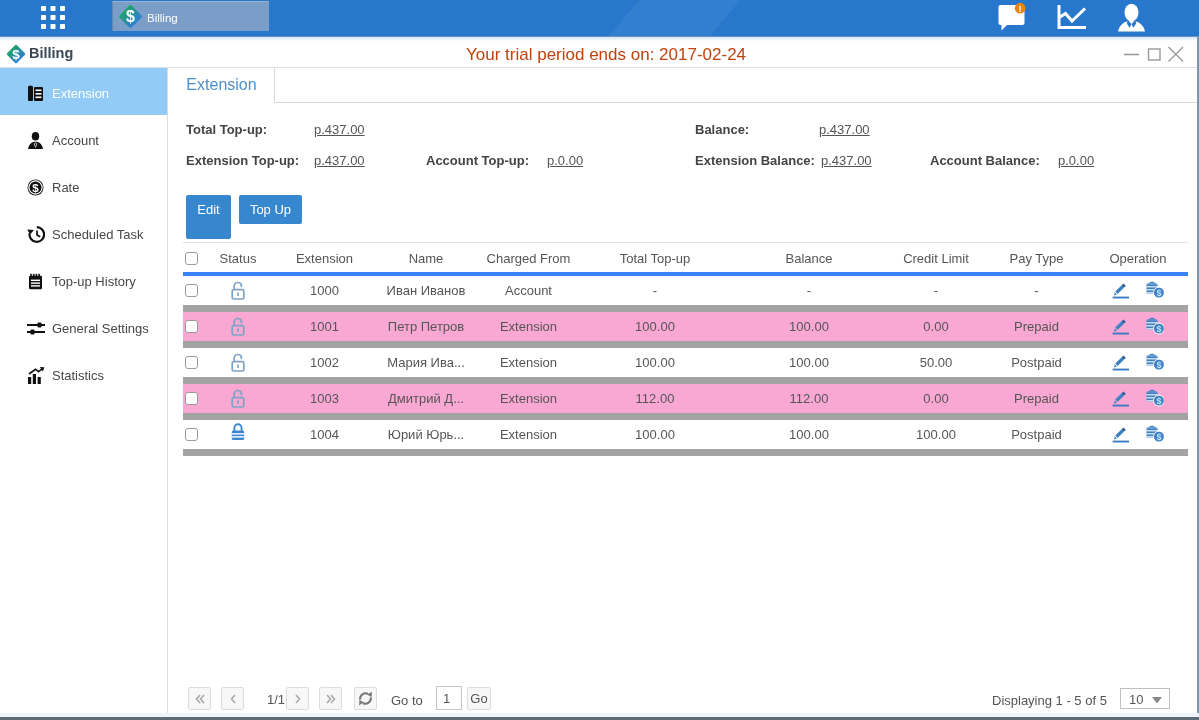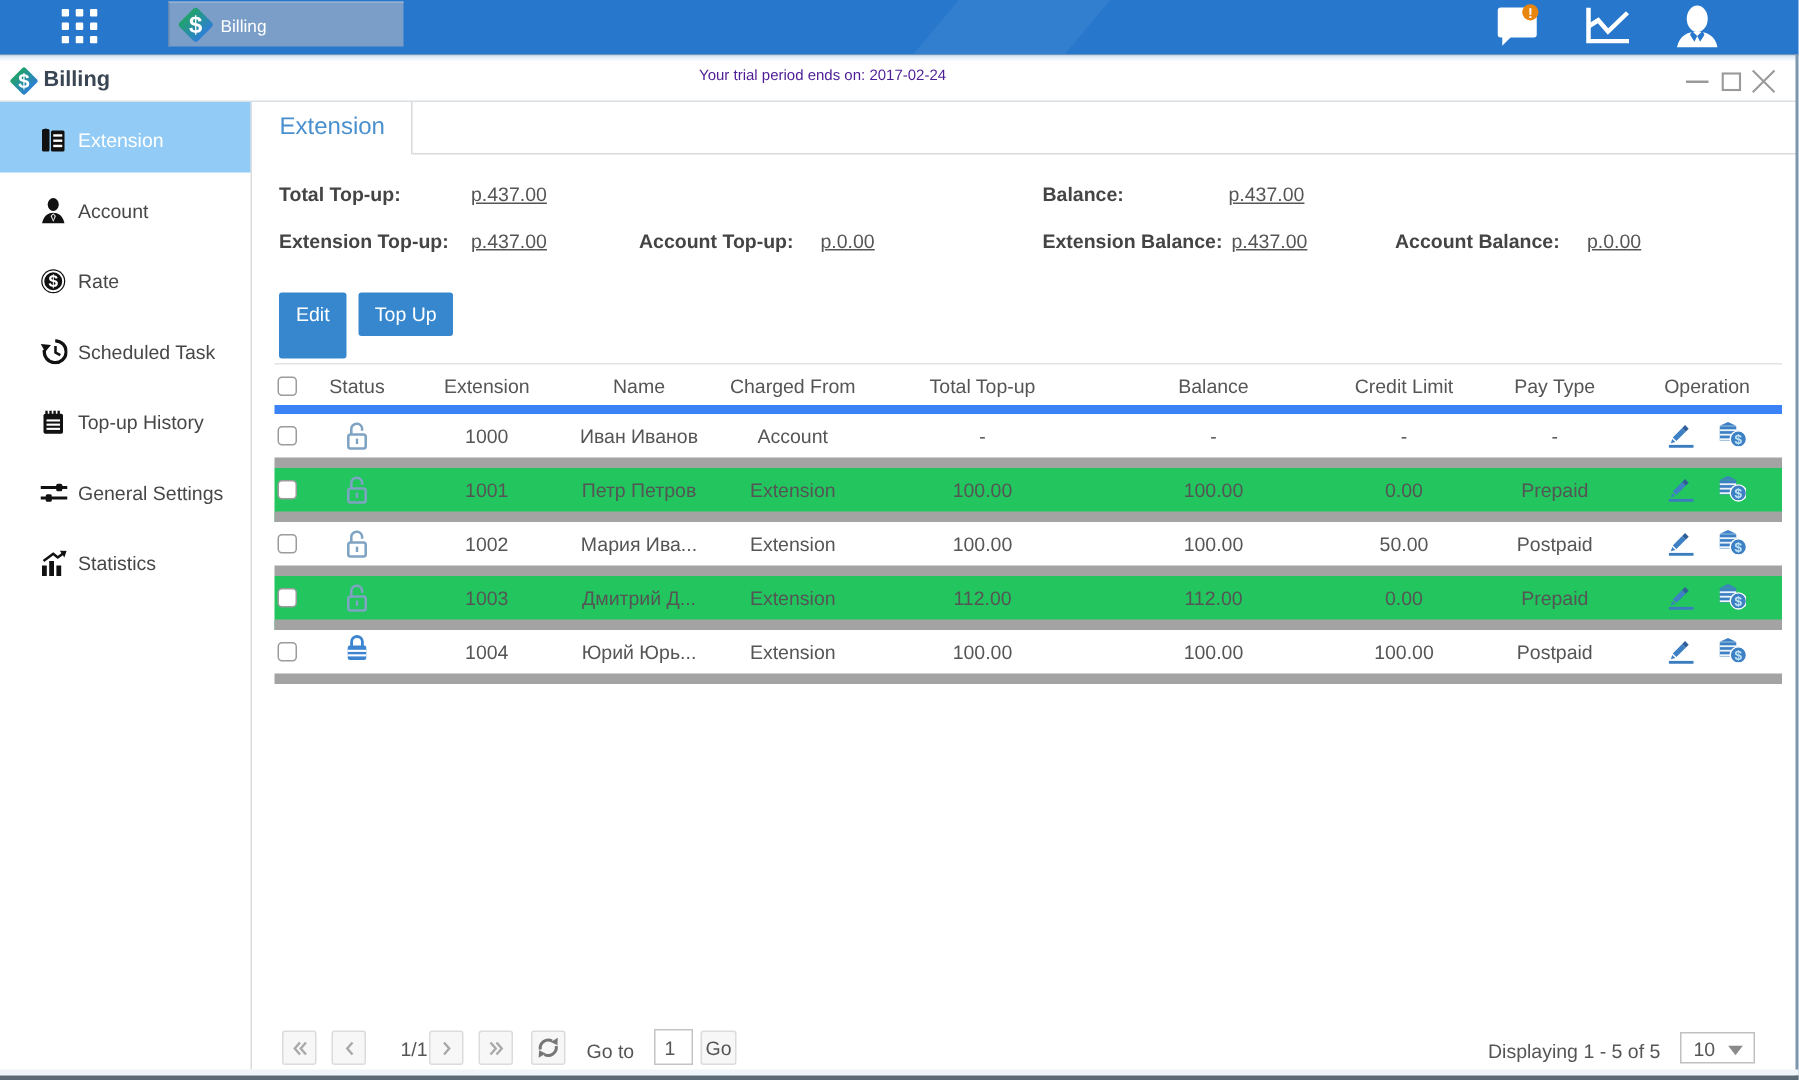--- a/index.html
+++ b/index.html
@@ -14,21 +14,21 @@
 #apptab { position:absolute; left:112px; top:1px; width:157px; height:30px;
   background:#7A9EC8; border-top:1px solid #97B3D3; border-left:1px solid #6288B4; }
 #apptab .lbl { position:absolute; left:34px; top:10px; color:#fff; font-size:11.5px; }
 
 #titlebar { position:absolute; left:0; top:36px; width:1199px; height:32px;
   background:#fff; border-top:1px solid #6F94BC; border-bottom:1px solid #D9DFE5; }
 #titlebar::before { content:''; position:absolute; left:0; top:0; width:100%; height:4px;
   background:linear-gradient(#D3E4F4, #FFFFFF); }
 #titlebar .name { position:absolute; left:29px; top:8px; font-size:14.5px;
   font-weight:bold; color:#3A4653; }
-#trial { position:absolute; left:466px; top:8px; font-size:10px; color:#4c1d95; }
+#trial { position:absolute; left:466px; top:8px; font-size:17px; color:#c2410c; }
 .winctl { position:absolute; top:0; }
 
 #sidebar { position:absolute; left:0; top:68px; width:168px; height:645px;
   background:#fff; border-right:1px solid #DCDCDC; }
 .sbitem { position:relative; height:47px; color:#474747; font-size:13px; }
 .sbitem.active { background:#92CBF5; color:#fff; }
 .sbitem .txt { position:absolute; left:52px; top:18px; }
 .sbitem svg { position:absolute; left:27px; top:17px; }
 
 #content { position:absolute; left:169px; top:68px; width:1030px; height:645px; background:#fff; }
@@ -40,23 +40,23 @@
   border-bottom:1px solid #D9D9D9; }
 
 .lab { position:absolute; font-size:13px; font-weight:bold; color:#444; }
 .val { position:absolute; font-size:13px; color:#555;text-decoration:underline; }
 
 .btn { position:absolute; background:#3787CE; color:#fff; font-size:13px;
   text-align:center; border-radius:2px; font-family:"Liberation Sans",sans-serif; }
 
 #tbl { position:absolute; left:14px; top:173.5px; width:1005px; }
 .trow { position:relative; width:1005px; height:36px; border-bottom:7px solid #a3a3a3; }
-.trow.hdr { height:34px; border-top:1px solid #E3E3E3; border-bottom:6px solid #3b82f6; }
+.trow.hdr { height:34px; border-top:1px solid #E3E3E3; border-bottom:4px solid #3b82f6; }
 .trow.hdr .cell { padding-top:3px; }
-.trow.alt { background:#22c55e; }
+.trow.alt { background:#f9a8d4; }
 .cell { position:absolute; top:0; height:100%; display:flex; align-items:center;
   justify-content:center; font-size:13px; color:#555; }
 .hdr .cell { font-size:13px; color:#555; }
 .cb { width:13px; height:13px; border:1px solid #9B9B9B; border-radius:3px; background:#fff; }
 
 .c0 { left:0;    width:23px;  justify-content:flex-start; padding-left:2px; }
 .c1 { left:23px;  width:64px; }
 .c2 { left:87px;  width:109px; }
 .c3 { left:196px; width:94px; }
 .c4 { left:290px; width:111px; }

